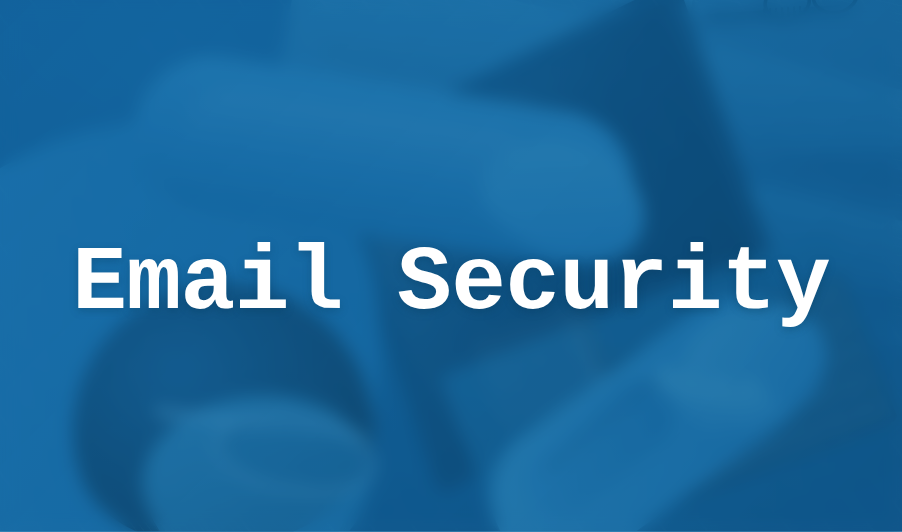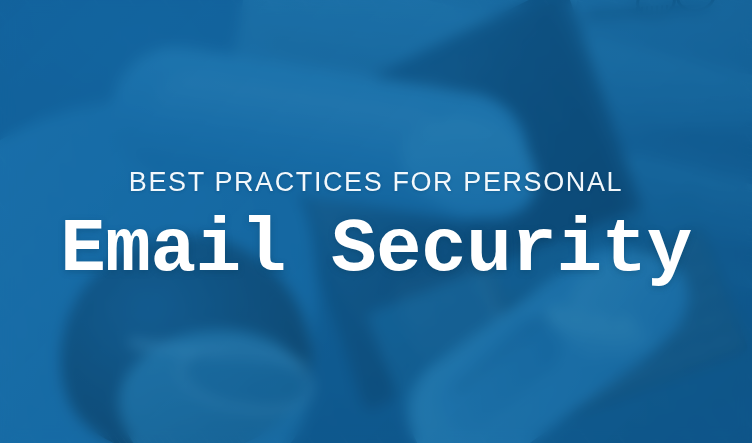--- a/index.html
+++ b/index.html
@@ -449,17 +449,16 @@
     <div class="finger f4"></div>
 
     <div class="streaks"></div>
   </div>
 
   <div class="photo-blur"></div>
   <div class="color-overlay"></div>
   <div class="tint-overlay"></div>
 
   <div class="text-block">
-    <div class="kicker">BEST PRACTICES FOR PERSONAL</div>
     <div class="headline">Email Security</div>
   </div>
 
 </div>
 
 </body></html>

